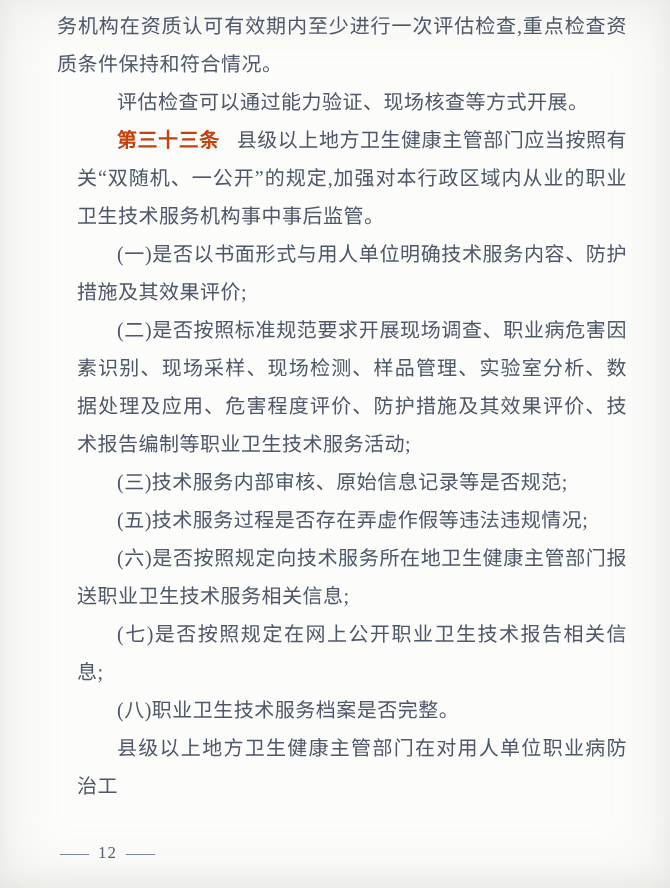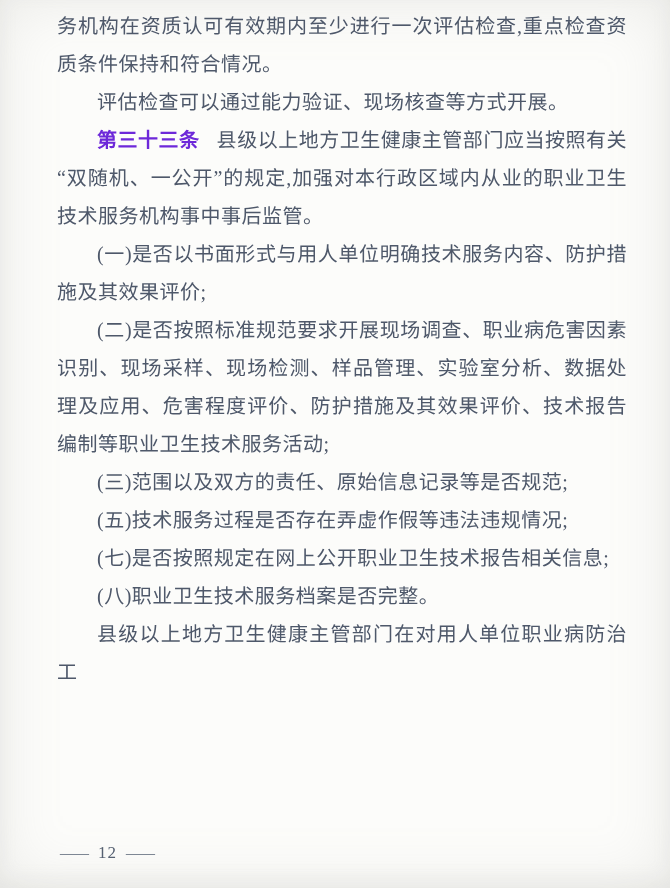--- a/index.html
+++ b/index.html
@@ -28,25 +28,26 @@
   p.para {
     margin: 0;
     font-size: 20px;
     line-height: 38px;
     text-align: justify;
     text-justify: inter-character;
     letter-spacing: 0.5px;
   }
   p.para.indent {
     text-indent: 2em;
+    margin-left: 20px;
   }
   .art {
     font-weight: 700;
     margin-right: 0.85em;
-    color: #6d28d9;
+    color: #c2410c;
   }
   .footer {
     position: absolute;
     left: 66px;
     top: 843px;
     display: flex;
     align-items: center;
     gap: 15px;
     font-size: 17px;
     color: #55607105;
@@ -71,25 +72,26 @@
 
     <p class="para indent"><span>评估检查可以通过能力验证、现场核查等方式开展。</span></p>
 
     <p class="para indent"><b class="art">第三十三条</b><span>县级以上地方卫生健康主管部门应当按照有关“双随机、一公开”的规定,加强对本行政区域内从业的职业卫生技术服务机构事中事后监管。</span></p>
 
 
     <p class="para indent"><span>(一)是否以书面形式与用人单位明确技术服务内容、防护措施及其效果评价;</span></p>
 
     <p class="para indent"><span>(二)是否按照标准规范要求开展现场调查、职业病危害因素识别、现场采样、现场检测、样品管理、实验室分析、数据处理及应用、危害程度评价、防护措施及其效果评价、技术报告编制等职业卫生技术服务活动;</span></p>
 
-    <p class="para indent"><span>(三)范围以及双方的责任、原始信息记录等是否规范;</span></p>
+    <p class="para indent"><span>(三)技术服务内部审核、原始信息记录等是否规范;</span></p>
 
 
     <p class="para indent"><span>(五)技术服务过程是否存在弄虚作假等违法违规情况;</span></p>
 
+    <p class="para indent"><span>(六)是否按照规定向技术服务所在地卫生健康主管部门报送职业卫生技术服务相关信息;</span></p>
 
     <p class="para indent"><span>(七)是否按照规定在网上公开职业卫生技术报告相关信息;</span></p>
 
     <p class="para indent"><span>(八)职业卫生技术服务档案是否完整。</span></p>
 
     <p class="para indent"><span>县级以上地方卫生健康主管部门在对用人单位职业病防治工</span></p>
 
   </div>
 
   <div class="footer">

